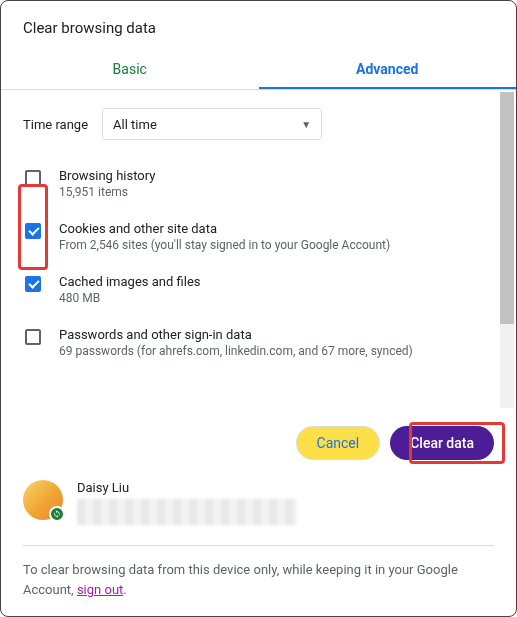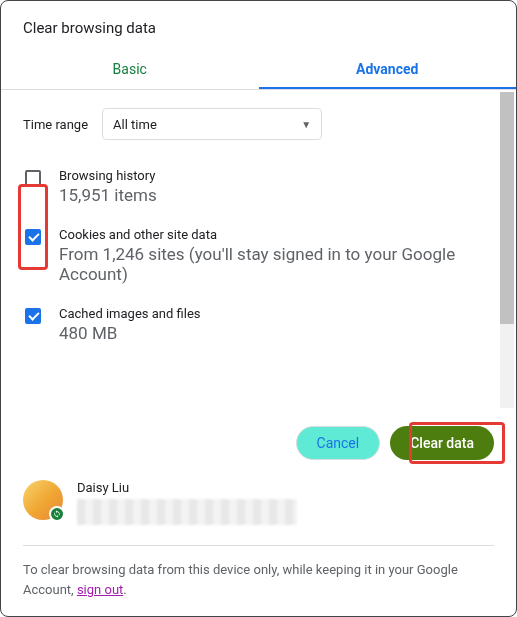--- a/index.html
+++ b/index.html
@@ -121,21 +121,21 @@
       left: 4px;
       top: 0px;
       width: 4px;
       height: 8px;
       border: solid white;
       border-width: 0 2px 2px 0;
       transform: rotate(45deg);
     }
     .item-text { display: flex; flex-direction: column; gap: 2px; }
     .item-title { font-size: 13px; color: #202124; }
-    .item-sub { font-size: 17px; color: #5f6368; }
+    .item-sub { font-size: 12px; color: #5f6368; }
     .highlight {
       position: absolute;
       border: 3px solid #e53935;
       border-radius: 4px;
       pointer-events: none;
     }
     .hl1 { left: 17px; top: 94px; width: 30px; height: 86px; }
     .footer-row {
       display: flex;
       justify-content: flex-end;
@@ -150,25 +150,25 @@
       padding: 0 20px;
       font-size: 14px;
       display: flex;
       align-items: center;
       justify-content: center;
       cursor: pointer;
     }
     .btn-cancel {
       border: 1px solid #dadce0;
       color: #1a73e8;
-      background: #5eead4;
+      background: #fde047;
     }
     .btn-clear {
       border: none;
-      background: #4d7c0f;
+      background: #4c1d95;
       color: #fff;
       font-weight: 500;
     }
     .hl2 { left: 408px; top: 10px; width: 96px; height: 42px; }
     .user-row {
       display: flex;
       align-items: flex-start;
       gap: 14px;
       padding: 10px 22px 14px 22px;
     }
@@ -239,32 +239,39 @@
         <span class="item-title">Browsing history</span>
         <span class="item-sub">15,951 items</span>
       </div>
     </div>
 
 
     <div class="item">
       <div class="checkbox checked"></div>
       <div class="item-text">
         <span class="item-title">Cookies and other site data</span>
-        <span class="item-sub">From 1,246 sites (you'll stay signed in to your Google Account)</span>
+        <span class="item-sub">From 2,546 sites (you'll stay signed in to your Google Account)</span>
       </div>
     </div>
 
     <div class="item">
       <div class="checkbox checked"></div>
       <div class="item-text">
         <span class="item-title">Cached images and files</span>
         <span class="item-sub">480 MB</span>
       </div>
     </div>
 
+    <div class="item">
+      <div class="checkbox"></div>
+      <div class="item-text">
+        <span class="item-title">Passwords and other sign-in data</span>
+        <span class="item-sub">69 passwords (for ahrefs.com, linkedin.com, and 67 more, synced)</span>
+      </div>
+    </div>
 
     <div class="highlight hl1"></div>
   </div>
 
   <div class="footer-row">
     <div class="btn btn-cancel">Cancel</div>
     <div class="btn btn-clear">Clear data</div>
     <div class="highlight hl2"></div>
   </div>
 

